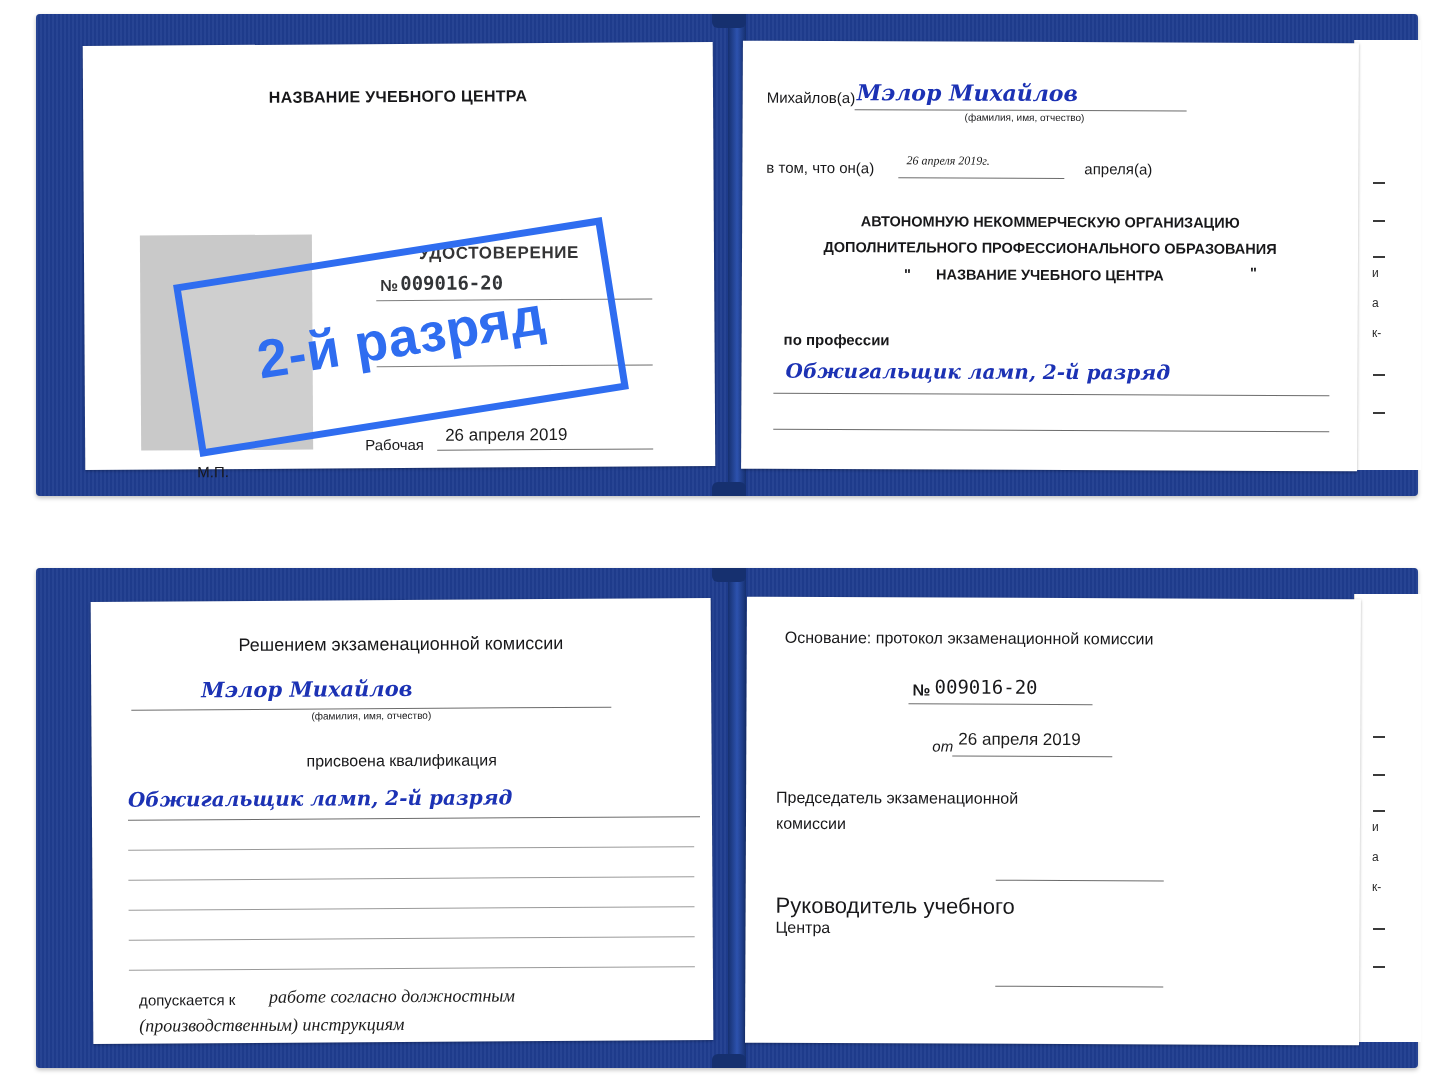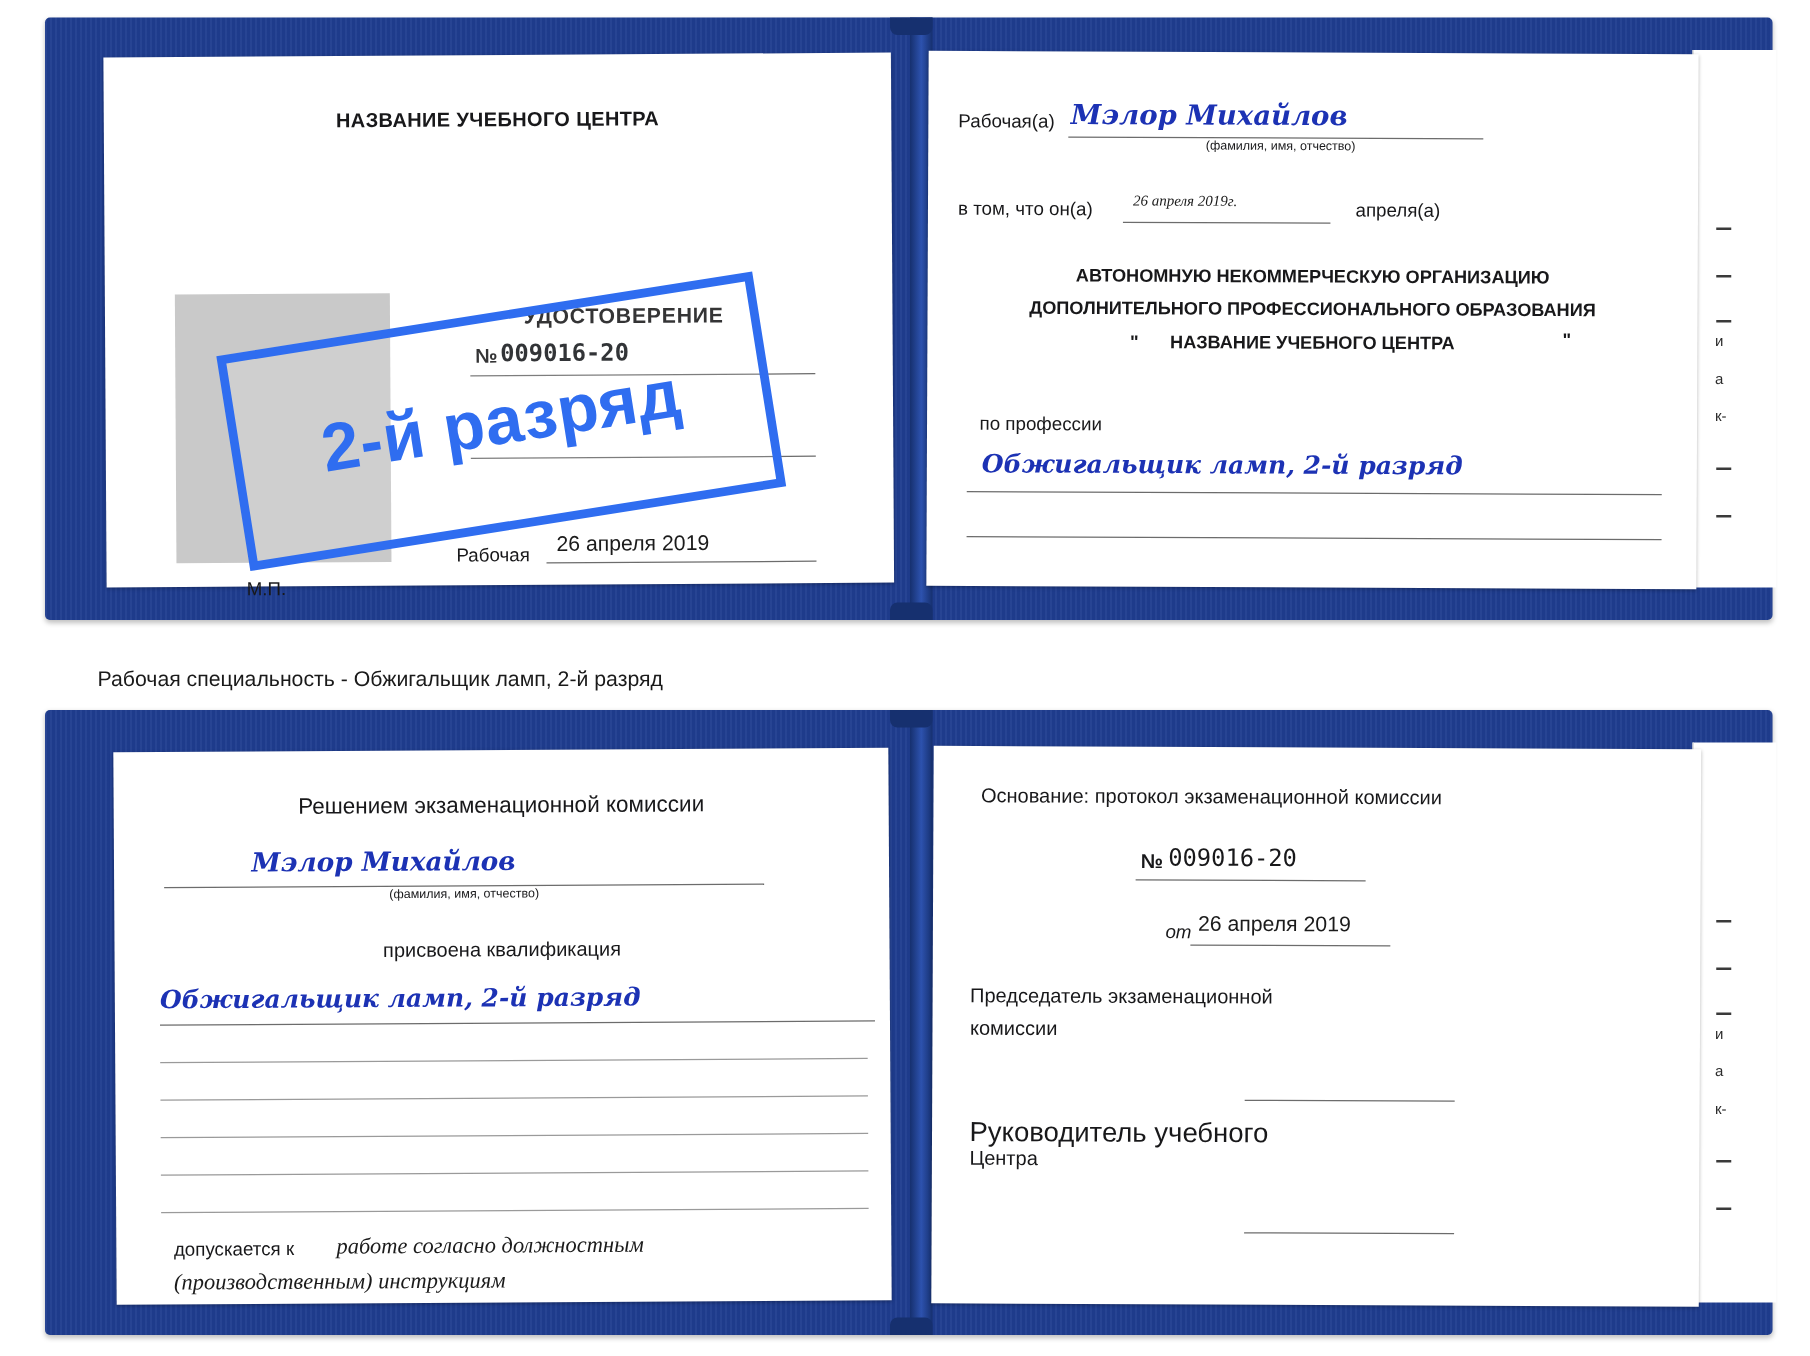--- a/index.html
+++ b/index.html
@@ -156,57 +156,56 @@
       <div class="line" style="left:292px; top:322px; width:276px;"></div>
 
       <div class="t" style="left:280px; top:392px; font-size:15px;">Рабочая</div>
       <div class="ink" style="left:360px; top:382px; font-size:17px; font-family:'Liberation Sans', sans-serif;">26 апреля 2019</div>
       <div class="line" style="left:352px; top:406px; width:216px;"></div>
 
       <div class="t" style="left:112px; top:418px; font-size:15px;">М.П.</div>
     </div>
 
     <div class="page tilt-right" style="left:706px; top:28px; width:616px; height:428px;">
-      <div class="t" style="left:24px; top:48px; font-size:15px;">Рабочая(а)</div>
+      <div class="t" style="left:24px; top:48px; font-size:15px;">Михайлов(а)</div>
       <div class="hand" style="left:114px; top:38px; font-size:22px;">Мэлор Михайлов</div>
       <div class="line" style="left:112px; top:68px; width:332px;"></div>
       <div class="t small" style="left:222px; top:70px; font-size:10px;">(фамилия, имя, отчество)</div>
 
       <div class="t" style="left:24px; top:118px; font-size:15px;">в том, что он(а)</div>
       <div class="ink" style="left:164px; top:112px; font-size:12px; font-style:italic;">26 апреля 2019г.</div>
       <div class="line" style="left:156px; top:136px; width:166px;"></div>
       <div class="t" style="left:342px; top:118px; font-size:15px;">апреля(а)</div>
 
       <div class="t bold center" style="left:18px; top:172px; width:580px; font-size:14.5px;">АВТОНОМНУЮ НЕКОММЕРЧЕСКУЮ ОРГАНИЗАЦИЮ</div>
       <div class="t bold center" style="left:18px; top:198px; width:580px; font-size:14.5px;">ДОПОЛНИТЕЛЬНОГО ПРОФЕССИОНАЛЬНОГО ОБРАЗОВАНИЯ</div>
       <div class="t bold" style="left:162px; top:225px; font-size:14.5px;">"</div>
       <div class="t bold center" style="left:18px; top:225px; width:580px; font-size:14.5px;">НАЗВАНИЕ УЧЕБНОГО ЦЕНТРА</div>
       <div class="t bold" style="left:508px; top:222px; font-size:14.5px;">"</div>
 
-      <div class="t" style="left:42px; top:290px; font-size:15px;">по профессии</div>
+      <div class="t" style="left:42px; top:290px; font-size:15px;font-weight:bold;">по профессии</div>
       <div class="hand" style="left:44px; top:318px; font-size:20px;">Обжигальщик ламп, 2-й разряд</div>
       <div class="line" style="left:32px; top:352px; width:556px;"></div>
       <div class="line" style="left:32px; top:388px; width:556px;"></div>
     </div>
 
     <div class="dash" style="left:1337px; top:168px;"></div>
     <div class="dash" style="left:1337px; top:206px;"></div>
     <div class="dash" style="left:1337px; top:242px;"></div>
     <div class="edge-text" style="left:1336px; top:252px;">и</div>
     <div class="edge-text" style="left:1336px; top:282px;">а</div>
     <div class="edge-text" style="left:1336px; top:312px;">к-</div>
     <div class="dash" style="left:1337px; top:360px;"></div>
     <div class="dash" style="left:1337px; top:398px;"></div>
   </div>
 
   <div class="stamp" style="left:184px; top:250px; width:420px; height:160px;">
     <span>2-й разряд</span>
   </div>
 
-  <div class="caption" style="left:78px; top:534px;">Рабочая специальность - Обжигальщик ламп, 2-й разряд</div>
 
   <div class="book" style="left:36px; top:568px; width:1382px; height:500px;">
     <div class="cover-texture"></div>
 
     <div class="spine" style="left:692px;"></div>
     <div class="spine-notch" style="left:676px; top:0;"></div>
     <div class="spine-notch" style="left:676px; bottom:0; border-radius:6px 6px 0 0;"></div>
 
     <div class="page-edge" style="left:1318px; top:26px; width:66px; height:448px;"></div>
 

